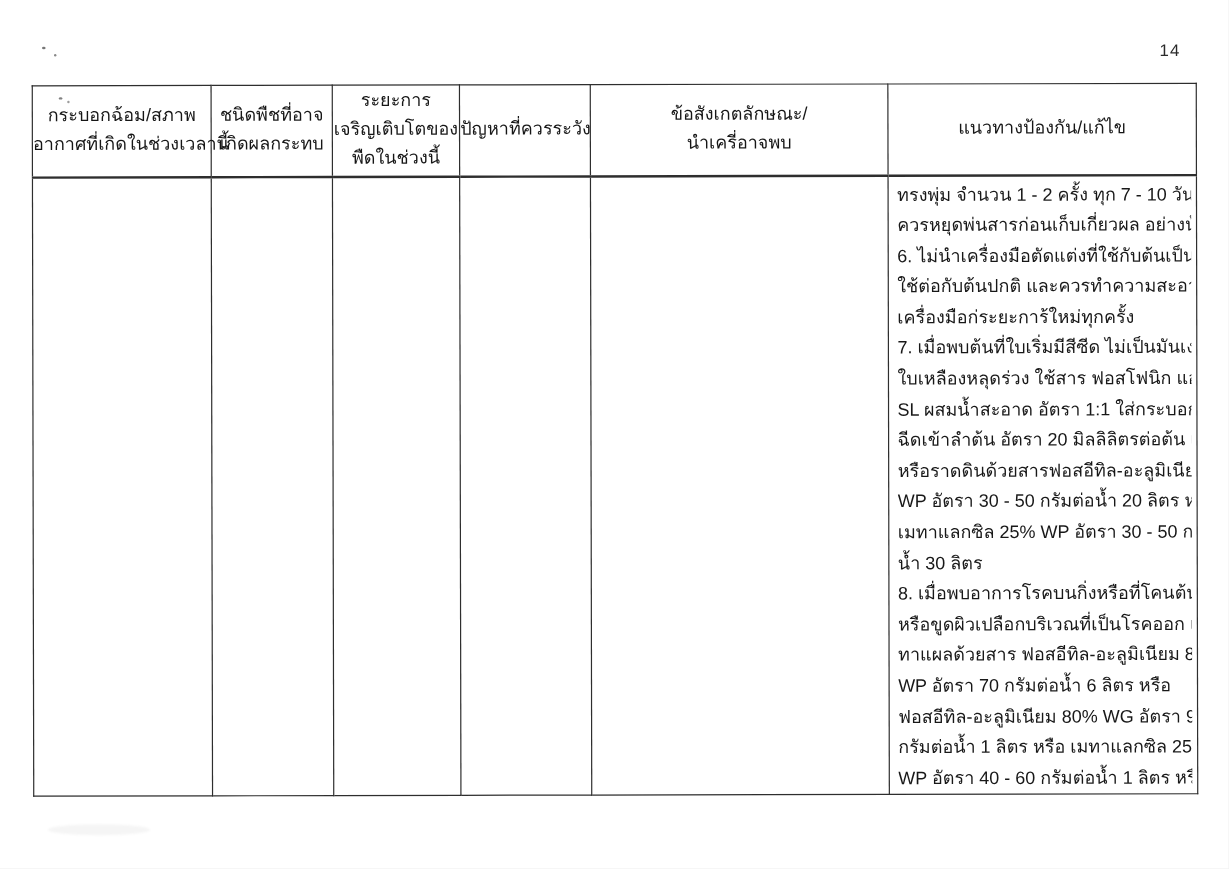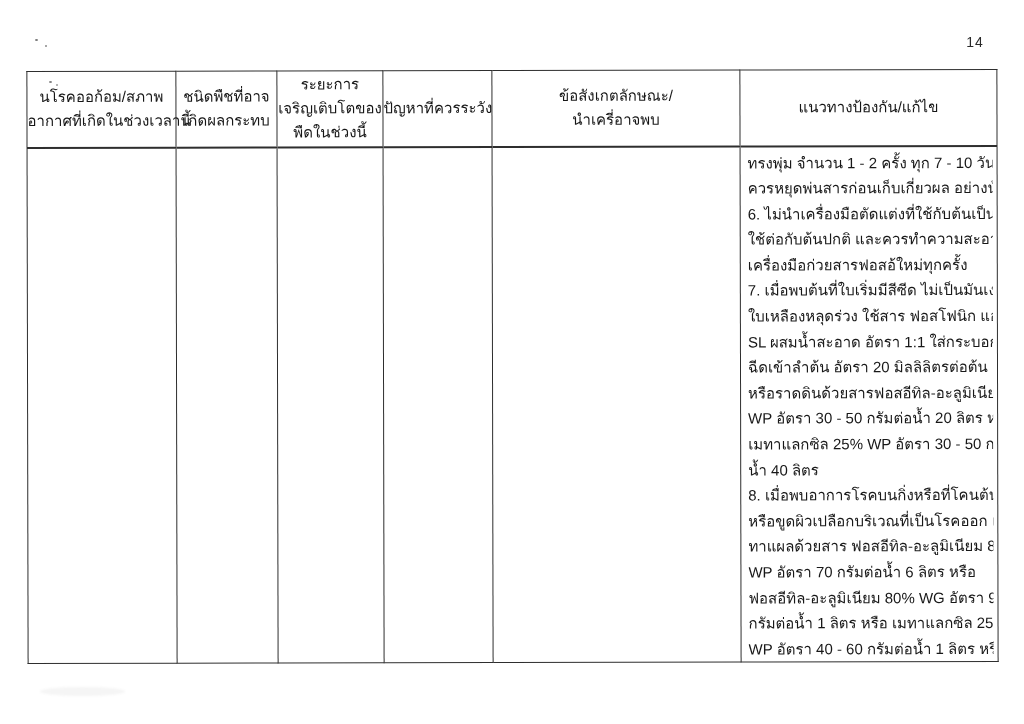--- a/index.html
+++ b/index.html
@@ -90,21 +90,21 @@
       <col style="width:101px">
       <col style="width:106px">
       <col style="width:109px">
       <col style="width:248px">
       <col style="width:257px">
     </colgroup>
     <thead>
       <tr>
         <th>
           <div>
-              <div class="hline">นโรคออก้อม/สภาพ</div>
+              <div class="hline">กระบอกฉ้อม/สภาพ</div>
               <div class="hline">อากาศที่เกิดในช่วงเวลานี้</div>
             </div>
         </th>
         <th>
           <div>
               <div class="hline">ชนิดพืชที่อาจ</div>
               <div class="hline">เกิดผลกระทบ</div>
             </div>
         </th>
         <th>
@@ -138,29 +138,29 @@
         <td></td>
         <td></td>
         <td></td>
         <td></td>
         <td class="guidance-cell">
           <div>
               <div class="gline">ทรงพุ่ม จำนวน 1 - 2 ครั้ง ทุก 7 - 10 วัน และ</div>
               <div class="gline">ควรหยุดพ่นสารก่อนเก็บเกี่ยวผล อย่างน้อย 15 วัน</div>
               <div class="gline">6. ไม่นำเครื่องมือตัดแต่งที่ใช้กับต้นเป็นโรคไป</div>
               <div class="gline">ใช้ต่อกับต้นปกติ และควรทำความสะอาด</div>
-              <div class="gline">เครื่องมือก่วยสารฟอสอ้ใหม่ทุกครั้ง</div>
+              <div class="gline">เครื่องมือก่ระยะการ้ใหม่ทุกครั้ง</div>
               <div class="gline">7. เมื่อพบต้นที่ใบเริ่มมีสีซีด ไม่เป็นมันเงาหรือ</div>
               <div class="gline">ใบเหลืองหลุดร่วง ใช้สาร ฟอสโฟนิก แอซิด 40%</div>
               <div class="gline">SL ผสมน้ำสะอาด อัตรา 1:1 ใส่กระบอกฉีดยา</div>
               <div class="gline">ฉีดเข้าลำต้น อัตรา 20 มิลลิลิตรต่อต้น และ/</div>
               <div class="gline">หรือราดดินด้วยสารฟอสอีทิล-อะลูมิเนียม 80%</div>
               <div class="gline">WP อัตรา 30 - 50 กรัมต่อน้ำ 20 ลิตร หรือ</div>
               <div class="gline">เมทาแลกซิล 25% WP อัตรา 30 - 50 กรัมต่อ</div>
-              <div class="gline">น้ำ 40 ลิตร</div>
+              <div class="gline">น้ำ 30 ลิตร</div>
               <div class="gline">8. เมื่อพบอาการโรคบนกิ่งหรือที่โคนต้น ถาก</div>
               <div class="gline">หรือขูดผิวเปลือกบริเวณที่เป็นโรคออก แล้ว</div>
               <div class="gline">ทาแผลด้วยสาร ฟอสอีทิล-อะลูมิเนียม 80%</div>
               <div class="gline">WP อัตรา 70 กรัมต่อน้ำ 6 ลิตร หรือ</div>
               <div class="gline">ฟอสอีทิล-อะลูมิเนียม 80% WG อัตรา 90</div>
               <div class="gline">กรัมต่อน้ำ 1 ลิตร หรือ เมทาแลกซิล 25%</div>
               <div class="gline">WP อัตรา 40 - 60 กรัมต่อน้ำ 1 ลิตร หรือ</div>
             </div>
         </td>
       </tr>

